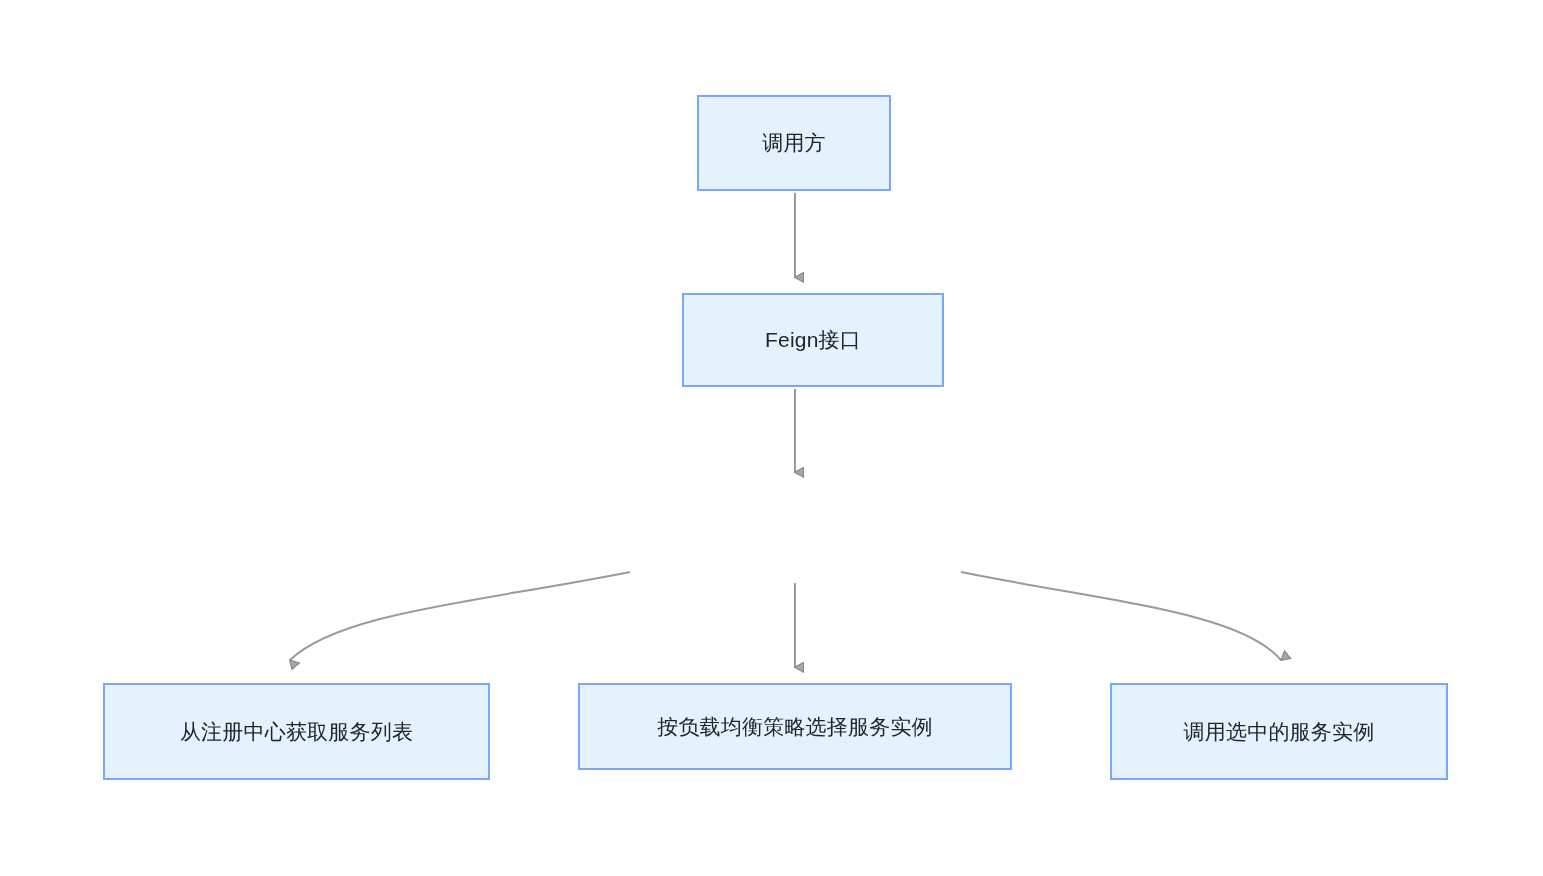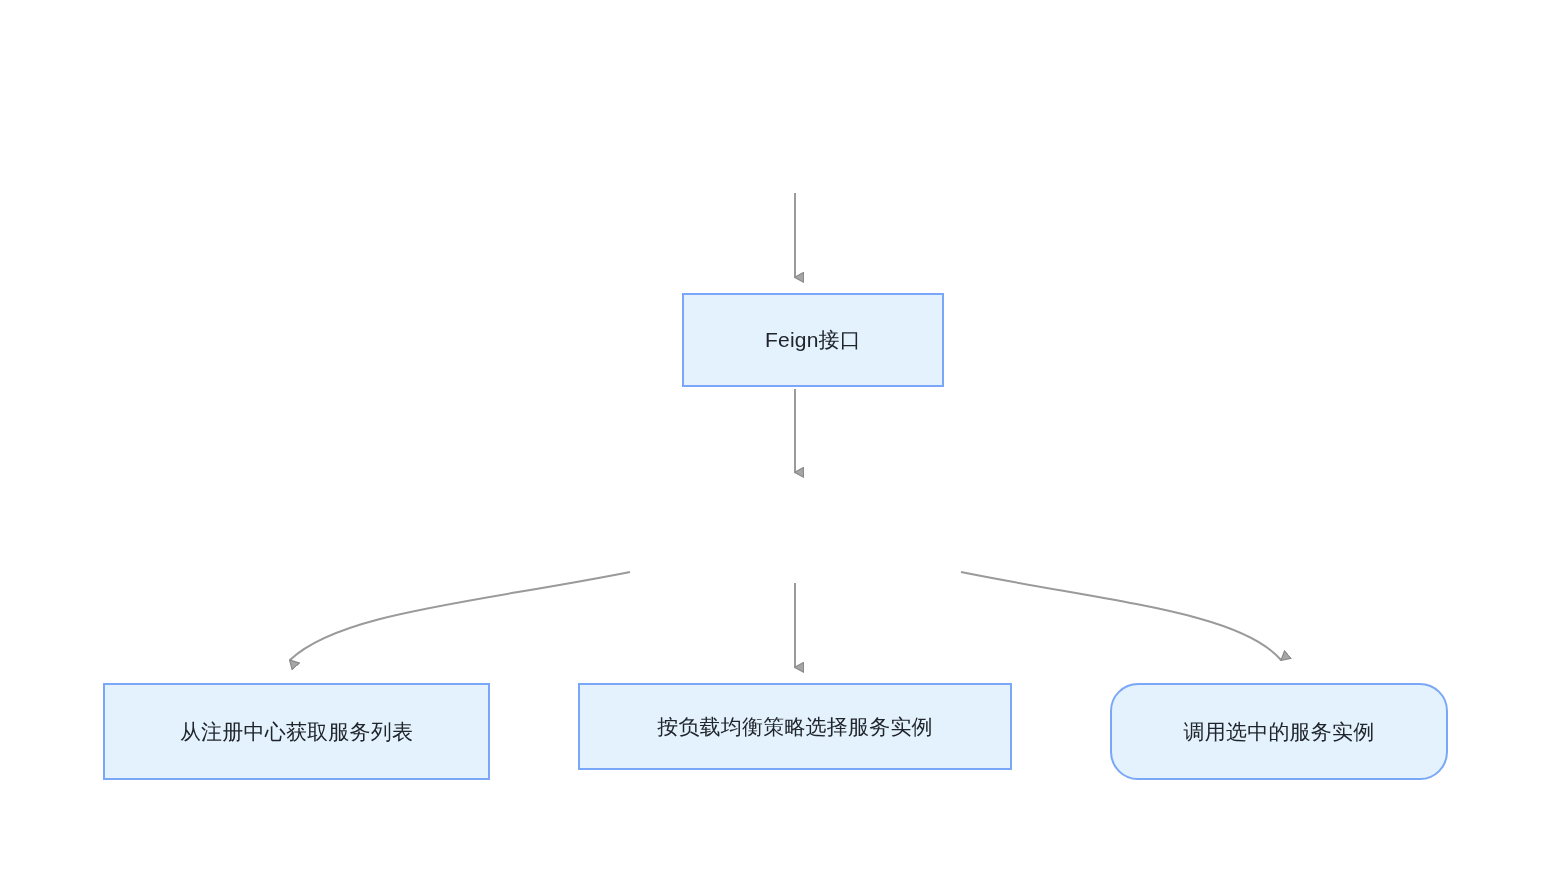--- a/index.html
+++ b/index.html
@@ -50,21 +50,21 @@
 
   .node-label {
     display: block;
   }
 
   #node-caller       { left: 697px;  top: 95px;  width: 194px; height: 96px; }
   #node-feign        { left: 682px;  top: 293px; width: 262px; height: 94px; }
   #node-loadbalance  { left: 632px;  top: 488px; width: 327px; height: 93px; }
   #node-fetch-list   { left: 95px;   top: 683px; width: 387px; height: 97px; margin-left: 8px; }
   #node-select-inst  { left: 578px;  top: 683px; width: 434px; height: 87px; }
-  #node-invoke-inst  { left: 1110px; top: 683px; width: 338px; height: 97px; border-radius: 28px; }
+  #node-invoke-inst  { left: 1110px; top: 683px; width: 338px; height: 97px; }
 
   .watermark {
     position: absolute;
     right: 30px;
     bottom: 18px;
     color: #e2e2e4;
     font-size: 25px;
     letter-spacing: 1px;
     user-select: none;
     white-space: nowrap;
@@ -86,20 +86,23 @@
 
     <path d="M 795,389 L 795,472" fill="none" stroke="#9a9a9a" stroke-width="2" marker-end="url(#arrowhead)"></path>
 
     <path d="M 630,572 C 480,602 340,612 290,660" fill="none" stroke="#9a9a9a" stroke-width="2" marker-end="url(#arrowhead)"></path>
 
     <path d="M 795,583 L 795,667" fill="none" stroke="#9a9a9a" stroke-width="2" marker-end="url(#arrowhead)"></path>
 
     <path d="M 961,572 C 1110,602 1240,612 1281,660" fill="none" stroke="#9a9a9a" stroke-width="2" marker-end="url(#arrowhead)"></path>
   </svg>
 
+  <div class="node" id="node-caller">
+    <span class="node-label">调用方</span>
+  </div>
 
   <div class="node" id="node-feign">
     <span class="node-label">Feign接口</span>
   </div>
 
 
   <div class="node" id="node-fetch-list">
     <span class="node-label">从注册中心获取服务列表</span>
   </div>
 

